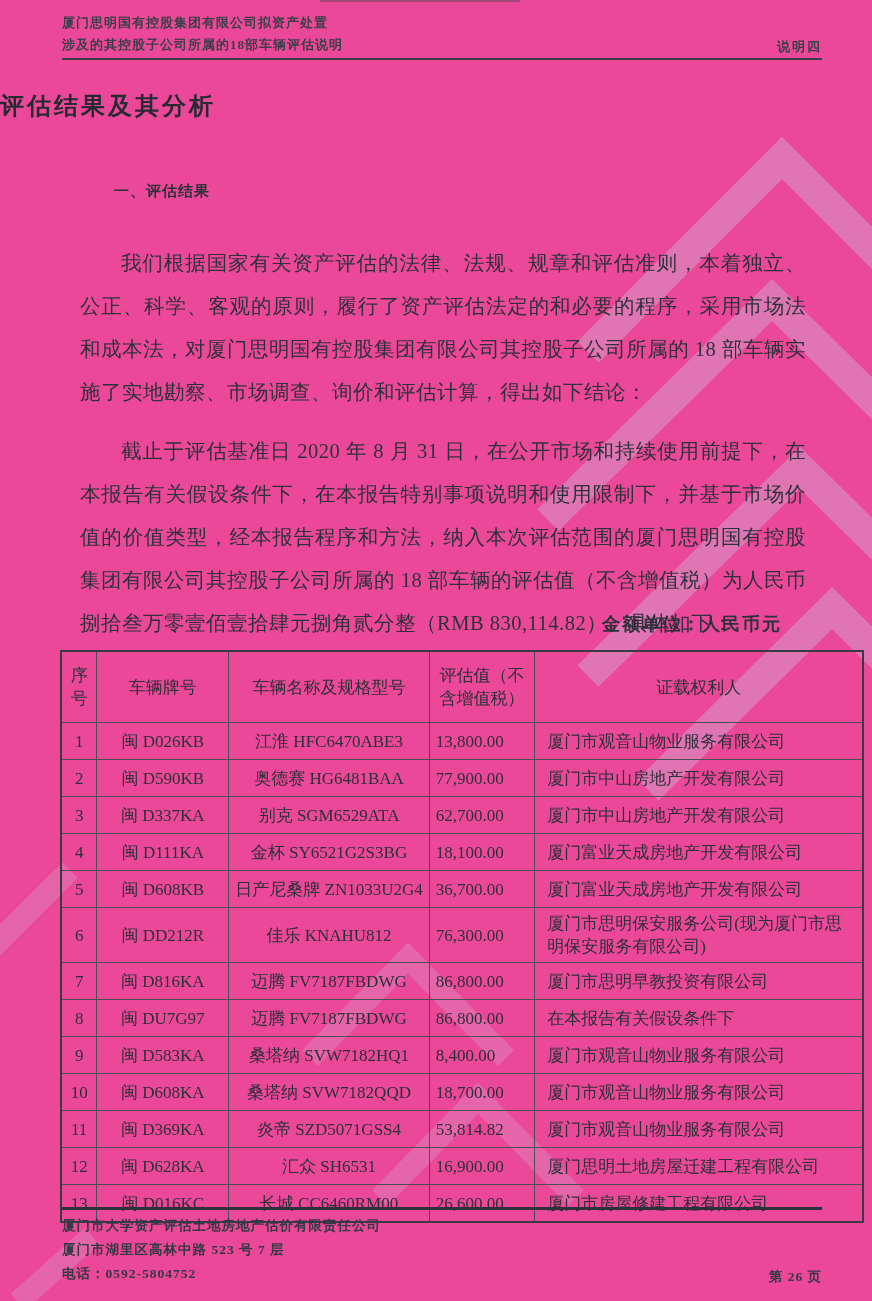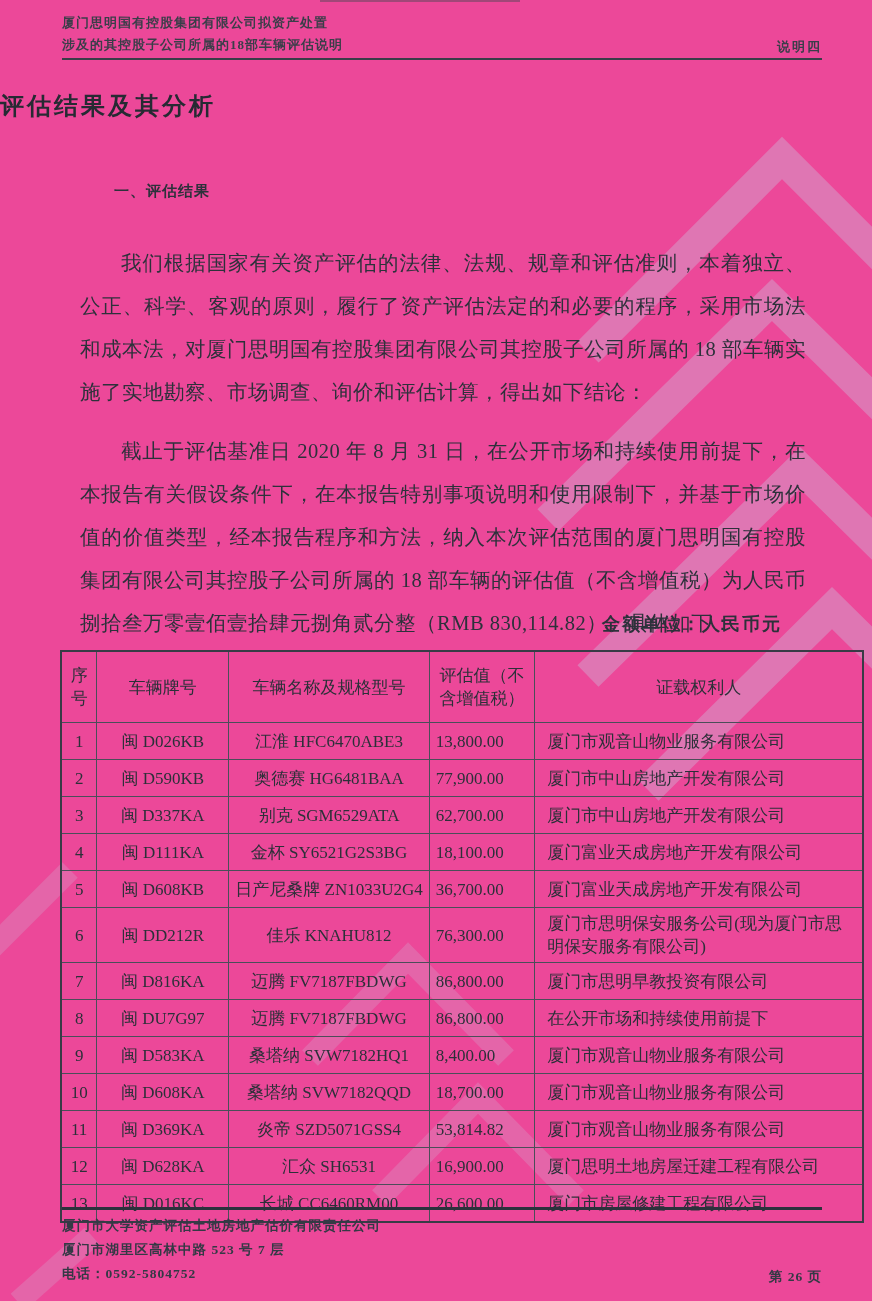--- a/index.html
+++ b/index.html
@@ -154,21 +154,21 @@
           <td class="c1">闽 D816KA</td>
           <td class="c2">迈腾 FV7187FBDWG</td>
           <td class="c3">86,800.00</td>
           <td class="c4">厦门市思明早教投资有限公司</td>
         </tr>
         <tr>
           <td class="c0">8</td>
           <td class="c1">闽 DU7G97</td>
           <td class="c2">迈腾 FV7187FBDWG</td>
           <td class="c3">86,800.00</td>
-          <td class="c4">在公开市场和持续使用前提下</td>
+          <td class="c4">在本报告有关假设条件下</td>
         </tr>
         <tr>
           <td class="c0">9</td>
           <td class="c1">闽 D583KA</td>
           <td class="c2">桑塔纳 SVW7182HQ1</td>
           <td class="c3">8,400.00</td>
           <td class="c4">厦门市观音山物业服务有限公司</td>
         </tr>
         <tr>
           <td class="c0">10</td>

